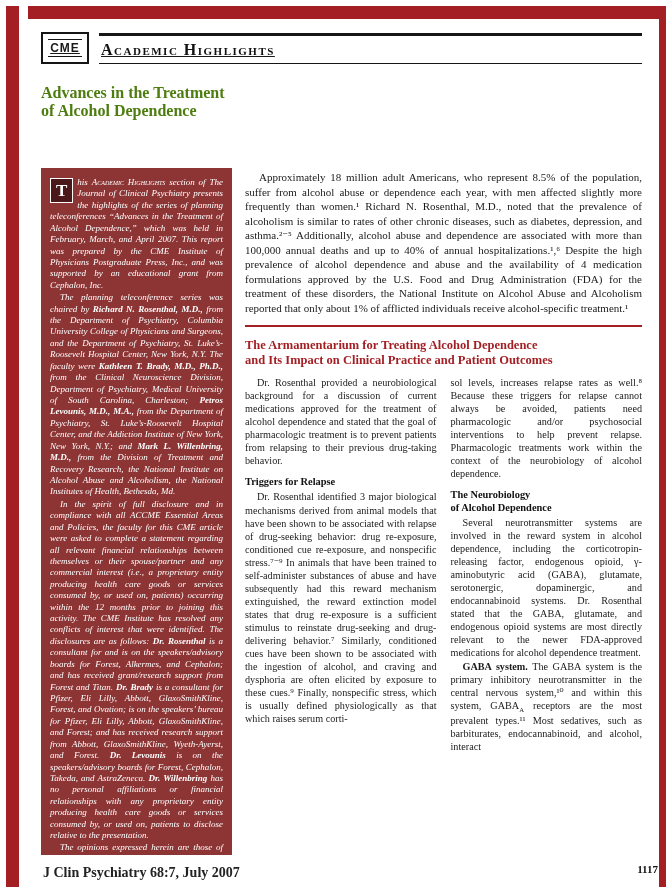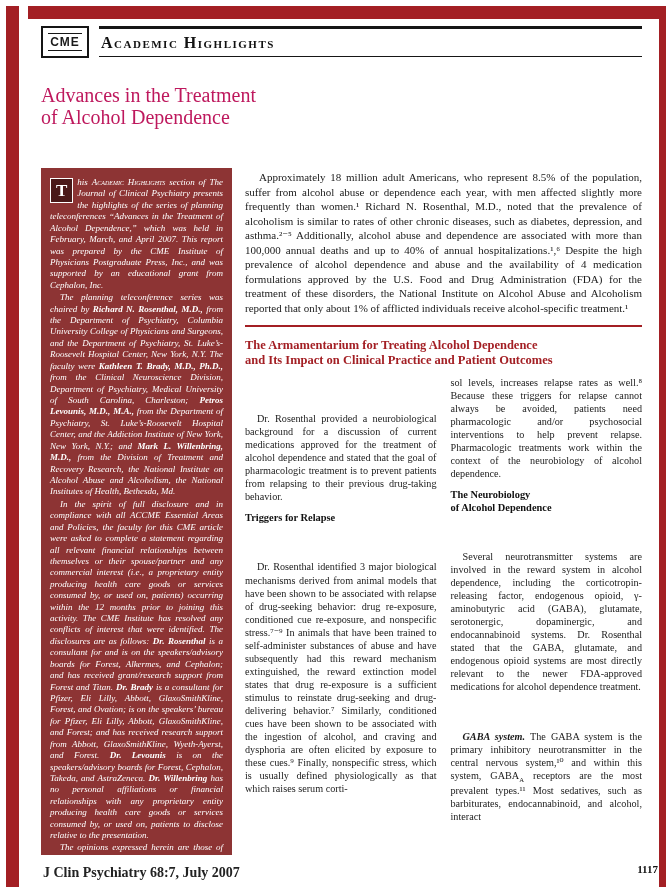--- a/index.html
+++ b/index.html
@@ -7,30 +7,30 @@
     width:666px; height:887px; position:relative; overflow:hidden;
     background:#ffffff; color:#1a1a1a;
     font-family:"Liberation Serif","DejaVu Serif",serif;
   }
   
   .rule-top   { position:absolute; top:6px; left:28px; right:7px; height:13px; background:var(--accent,#a31f24); }
   .rule-left  { position:absolute; top:6px; left:6px; width:13px; bottom:0; background:var(--accent,#a31f24); }
   .rule-right { position:absolute; top:6px; right:0; width:7px; bottom:0; background:var(--accent,#a31f24); }
 
   
-  .hdr { position:absolute; top:26px; left:41px; right:24px; height:38px; display:flex; align-items:flex-start; }
+  .hdr { position:absolute; top:26px; left:41px; right:24px; height:38px; display:flex; align-items:flex-end;text-decoration:underline; }
   .cme-box { flex:0 0 auto; width:48px; height:32px; border:2px solid #151515; background:#fff;
              display:flex; align-items:center; justify-content:center; margin-right:10px; box-sizing:border-box; }
   .cme-box span { font-family:"Liberation Sans",sans-serif; font-weight:bold; font-size:12px; letter-spacing:1px;
                   border-top:1px solid #151515; border-bottom:1px solid #151515; padding:1px 2px; }
   .hdr-band { flex:1; border-top:3px solid #161616; border-bottom:1.5px solid #161616; padding:5px 0 4px 2px; }
   .hdr-title { font-variant:small-caps; font-weight:bold; font-size:16px; letter-spacing:1.5px; color:#111; }
 
   
-  .title { position:absolute; top:84px; left:41px; margin:0; font-size:20px; line-height:1.12; font-weight:normal; color:#be185d; }
+  .title { position:absolute; top:84px; left:41px; margin:0; font-size:16px; line-height:1.12; font-weight:bold; color:#4d7c0f; }
   .title .tl { display:block; }
 
   
   .row { position:absolute; top:168px; left:41px; right:24px; bottom:32px; display:flex; gap:13px; overflow:hidden; }
 
   
   .sidebar { flex:0 0 191px; width:191px; box-sizing:border-box; overflow:hidden;
              background:var(--sidebar,#8d3434); color:#ffffff; font-style:italic;
              font-size:9px; line-height:1.27; text-align:justify; padding:9px 9px 8px 9px; }
   .sp { margin:0; }
@@ -40,21 +40,21 @@
 
   
   .main { flex:1; min-width:0; }
   .intro { margin:2px 0 0 0; font-size:11px; line-height:1.32; text-align:justify; text-indent:14px; }
   .sec { margin:10px 0 0 0; padding-top:11px; border-top:2px solid var(--accent,#a31f24);
          color:var(--heading,#a31f24); font-size:12.5px; line-height:1.18; font-weight:bold; }
   .sec .shl { display:block; }
   .cols { display:flex; gap:14px; margin-top:8px; }
   .col { flex:1; min-width:0; font-size:10.2px; line-height:1.28; text-align:justify; }
   .cp { margin:0; }
-  .cp.indent { text-indent:12px;margin-top:36px; }
+  .cp.indent { text-indent:12px; }
   .subhead { margin:9px 0 2px 0; font-size:10.4px; font-weight:bold; color:#111; line-height:1.2; }
   .subhead .shl { display:block; }
   sub { font-size:0.65em; }
 
   
   .foot { position:absolute; left:41px; right:8px; bottom:6px; height:21px; }
   .watermark { position:absolute; left:2px; right:24px; top:2px; bottom:2px; overflow:hidden;
                white-space:nowrap; text-align:right; background:var(--footer_band,#e9e9e9);
                color:var(--watermark,#bfbfbf); font-size:10.5px; font-weight:bold; letter-spacing:0.4px;
                font-family:"Liberation Sans",sans-serif; line-height:17px; }
@@ -105,21 +105,21 @@
         <h3 class="subhead">Triggers for Relapse</h3>
         <p class="cp indent">Dr. Rosenthal identified 3 major biological mechanisms derived from animal models that have been shown to be associated with relapse of drug-seeking behavior: drug re-exposure, conditioned cue re-exposure, and nonspecific stress.⁷⁻⁹ In animals that have been trained to self-administer substances of abuse and have subsequently had this reward mechanism extinguished, the reward extinction model states that drug re-exposure is a sufficient stimulus to reinstate drug-seeking and drug-delivering behavior.⁷ Similarly, conditioned cues have been shown to be associated with the ingestion of alcohol, and craving and dysphoria are often elicited by exposure to these cues.⁹ Finally, nonspecific stress, which is usually defined physiologically as that which raises serum corti-</p>
       </div>
       <div class="col">
         <p class="cp">sol levels, increases relapse rates as well.⁸ Because these triggers for relapse cannot always be avoided, patients need pharmacologic and/or psychosocial interventions to help prevent relapse. Pharmacologic treatments work within the context of the neurobiology of alcohol dependence.</p>
         <h3 class="subhead">
           <span class="shl">The Neurobiology</span>
           <span class="shl">of Alcohol Dependence</span>
         </h3>
         <p class="cp indent">Several neurotransmitter systems are involved in the reward system in alcohol dependence, including the corticotropin-releasing factor, endogenous opioid, γ-aminobutyric acid (GABA), glutamate, serotonergic, dopaminergic, and endocannabinoid systems. Dr. Rosenthal stated that the GABA, glutamate, and endogenous opioid systems are most directly relevant to the newer FDA-approved medications for alcohol dependence treatment.</p>
-        <p class="cp indent"><span style="font-weight: bold; font-style: italic;">GABA system.</span><span> The GABA system is the primary inhibitory neurotransmitter in the central nervous system,¹⁰ and within this system, GABA</span><sub>A</sub><span> receptors are the most prevalent types.¹¹ Most sedatives, such as barbiturates, endocannabinoid, and alcohol, interact</span></p>
+        <p class="cp indent"><span style="font-weight: bold; ">GABA system.</span><span> The GABA system is the primary inhibitory neurotransmitter in the central nervous system,¹⁰ and within this system, GABA</span><sub>A</sub><span> receptors are the most prevalent types.¹¹ Most sedatives, such as barbiturates, endocannabinoid, and alcohol, interact</span></p>
       </div>
     </div>
   </main>
 
 </div>
 
 <footer class="foot">
   <div class="foot-left">J Clin Psychiatry 68:7, July 2007</div>
   <div class="foot-right">1117</div>
 </footer>

